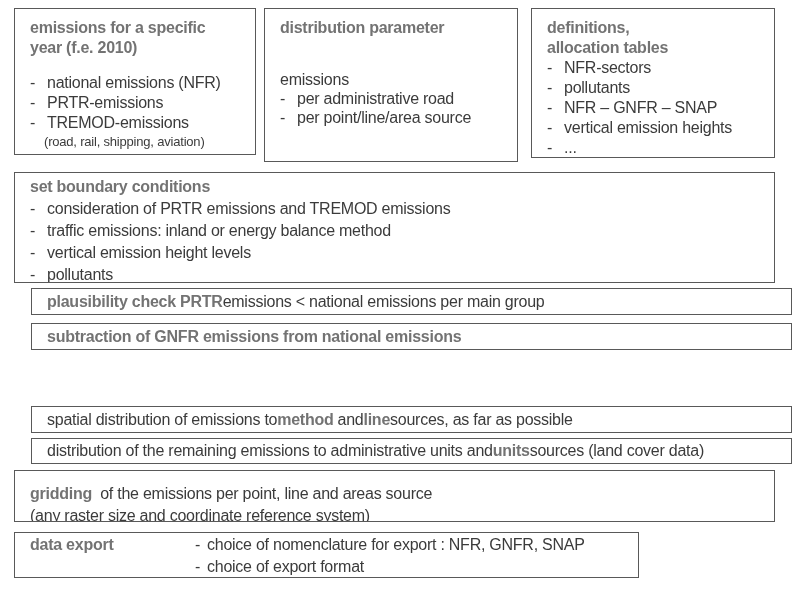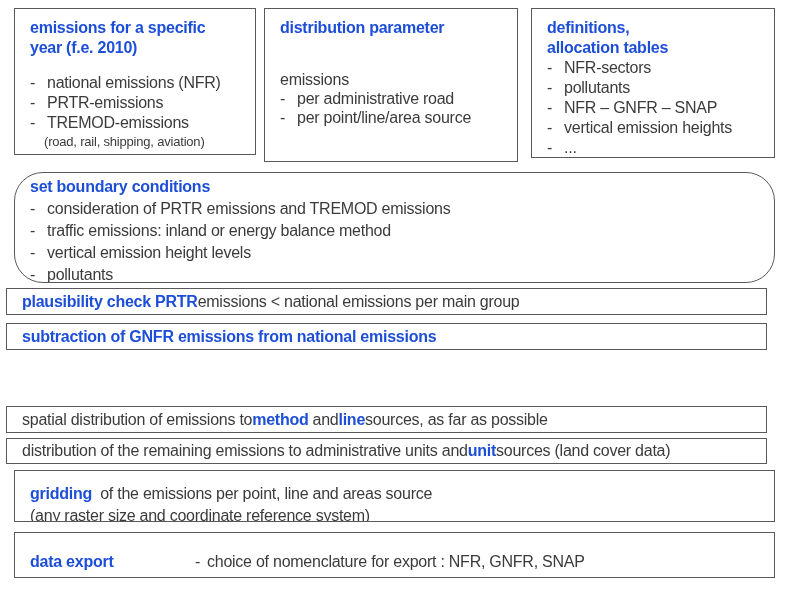--- a/index.html
+++ b/index.html
@@ -17,68 +17,68 @@
     color: #3b3b3b;
     letter-spacing: -0.25px;
   }
   .box {
     position: absolute;
     box-sizing: border-box;
     border: 1.5px solid #595959;
     background: #ffffff;
     overflow: hidden;
   }
-  .red { color: #1d4ed8; font-weight: bold; }
+  .red { color: #737373; font-weight: bold; }
 
   
   .topbox { padding: 9px 10px 0 15px; }
   .topbox .title-line { line-height: 20px; white-space: nowrap; }
   .list { margin: 0; }
   .li { display: flex; line-height: 20px; white-space: nowrap; }
   .li .dash { flex: 0 0 17px; }
   .note { font-size: 13px; letter-spacing: -0.2px; line-height: 18px; margin-left: 14px; white-space: nowrap; }
 
   #box-emissions      { left: 14px;  top: 8px;   width: 242px; height: 147px; }
   #box-distparam      { left: 264px; top: 8px;   width: 254px; height: 154px; }
   #box-definitions    { left: 531px; top: 8px;   width: 244px; height: 150px; }
 
   #box-emissions .list { margin-top: 15px; }
   #box-distparam .body-line { line-height: 19px; white-space: nowrap; }
   #box-distparam .title-line { margin-bottom: 32px; }
   #box-distparam .li { line-height: 19px; }
   #box-definitions .li { line-height: 20px; }
 
   
-  #box-boundary { left: 14px; top: 172px; width: 761px; height: 111px; padding: 3px 0 0 15px; border-radius: 29px; }
+  #box-boundary { left: 14px; top: 172px; width: 761px; height: 111px; padding: 3px 0 0 15px; }
   #box-boundary .title-line { line-height: 22px; white-space: nowrap; }
   #box-boundary .li { line-height: 22px; }
   #box-boundary .li .dash { flex: 0 0 17px; }
 
   
   .rowbox {
-    left: 6px;
+    left: 31px;
     width: 761px;
     display: flex;
     align-items: center;
     padding-left: 15px;
     white-space: nowrap;
   }
   #box-plausibility { top: 288px; height: 27px; }
   #box-subtraction  { top: 323px; height: 27px; }
   #box-assign       { top: 369px; height: 30px; }
   #box-spatial      { top: 406px; height: 27px; }
   #box-remaining    { top: 438px; height: 26px; }
   .gap-r { margin-right: 4px; }
 
   
   #box-gridding { left: 14px; top: 470px; width: 761px; height: 52px; padding: 12px 0 0 15px; }
   #box-gridding .gline { line-height: 22px; white-space: nowrap; }
 
   
-  #box-export { left: 14px; top: 532px; width: 761px; height: 46px; padding: 18px 0 0 15px; display: flex; align-items: flex-start; }
+  #box-export { left: 14px; top: 532px; width: 625px; height: 46px; padding: 1px 0 0 15px; display: flex; align-items: flex-start; }
   #box-export .export-label { flex: 0 0 165px; line-height: 22px; }
   #box-export .li { line-height: 22px; }
   #box-export .li .dash { flex: 0 0 12px; }
 </style>
 </head>
 <body>
 
 <div class="canvas">
 
   <div class="box topbox" id="box-emissions">
@@ -176,21 +176,21 @@
   <div class="box rowbox" id="box-spatial">
     <span>spatial distribution of emissions to </span>
       <span class="red gap-r">method</span>
       <span> and </span>
       <span class="red">line</span>
       <span> sources, as far as possible</span>
   </div>
 
   <div class="box rowbox" id="box-remaining">
     <span>distribution of the remaining emissions to administrative units and </span>
-      <span class="red">unit</span>
+      <span class="red">units</span>
       <span> sources (land cover data)</span>
   </div>
 
   <div class="box" id="box-gridding">
     <div class="gline">
       <span class="red gap-r">gridding</span><span> of the emissions per point, line and areas source</span>
     </div>
     <div class="gline">(any raster size and coordinate reference system)</div>
   </div>
 

